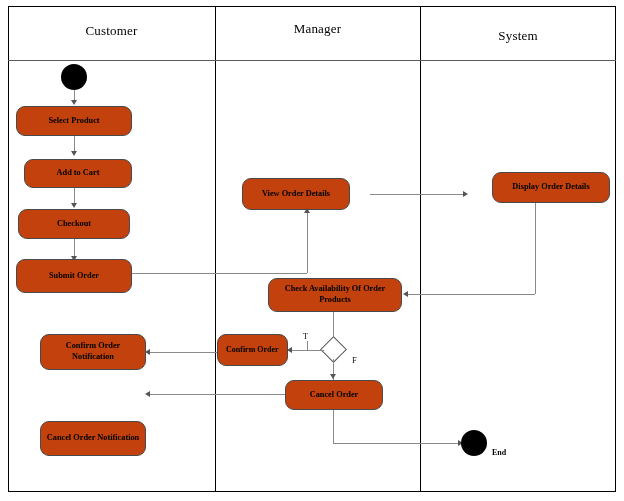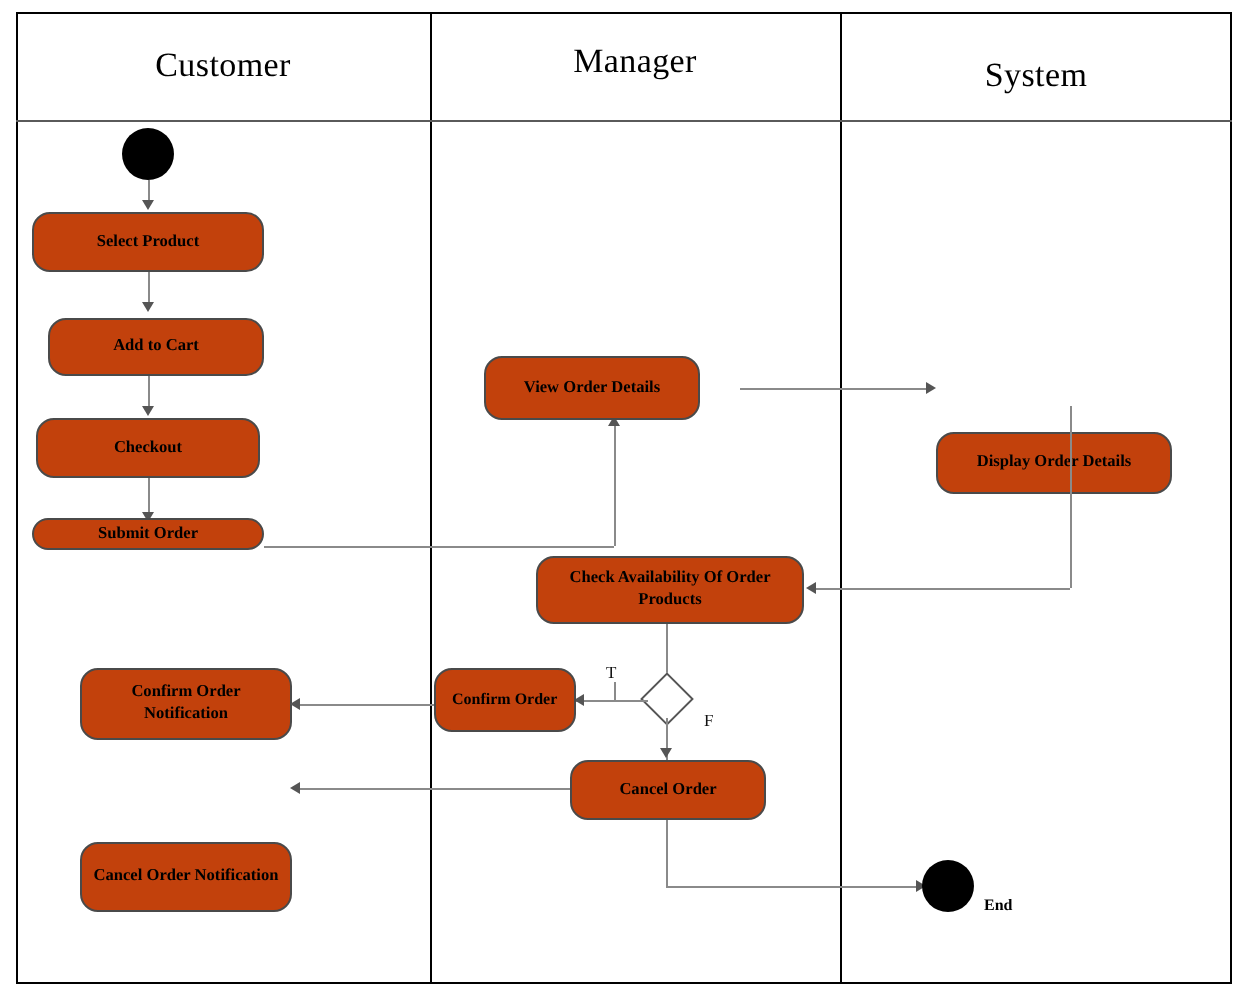--- a/index.html
+++ b/index.html
@@ -40,21 +40,21 @@
     position: absolute;
     left: 8px;
     top: 60px;
     width: 608px;
     height: 0;
     border-top: 1.2px solid #5a5a5a;
   }
   .lane-title {
     position: absolute;
     text-align: center;
-    font-size: 17px;
+    font-size: 13px;
     color: #000000;
     font-family: "Liberation Serif", serif;
     letter-spacing: 0.2px;
   }
   
   .activity {
     position: absolute;
     box-sizing: border-box;
     border: 1.1px solid #4a4a4a;
     border-radius: 9px;
@@ -163,21 +163,21 @@
   <div class="activity" style="left:24px; top:159px; width:108px; height:29px;">Add to Cart</div>
 
   <div class="line-v" style="left:74px; top:188px; height:17px;"></div>
   <div class="arrow arrow-down" style="left:71px; top:203px;"></div>
 
   <div class="activity" style="left:18px; top:209px; width:112px; height:30px;">Checkout</div>
 
   <div class="line-v" style="left:74px; top:239px; height:20px;"></div>
   <div class="arrow arrow-down" style="left:71px; top:256px;"></div>
 
-  <div class="activity" style="left:16px; top:259px; width:116px; height:16px;">Submit Order</div>
+  <div class="activity" style="left:16px; top:259px; width:116px; height:34px;">Submit Order</div>
 
   <div class="line-h" style="left:132px; top:273px; width:175px;"></div>
   <div class="line-v" style="left:307px; top:213px; height:60px;"></div>
   <div class="arrow arrow-up" style="left:304px; top:208px;"></div>
 
   <div class="activity" style="left:40px; top:334px; width:106px; height:36px;">Confirm Order Notification</div>
   <div class="activity" style="left:40px; top:377px; width:106px; height:35px;margin-top:44px;">Cancel Order Notification</div>
 
   <div class="activity" style="left:242px; top:178px; width:108px; height:32px;">View Order Details</div>
 
@@ -206,21 +206,21 @@
   <div class="line-h" style="left:147px; top:352px; width:70px;"></div>
   <div class="arrow arrow-left" style="left:145px; top:349px;"></div>
 
   <div class="line-h" style="left:147px; top:394px; width:138px;"></div>
   <div class="arrow arrow-left" style="left:145px; top:391px;"></div>
 
   <div class="line-v" style="left:333px; top:410px; height:33px;"></div>
   <div class="line-h" style="left:333px; top:443px; width:128px;"></div>
   <div class="arrow arrow-right" style="left:458px; top:440px;"></div>
 
-  <div class="activity" style="left:468px; top:172px; width:118px; height:31px;margin-top:44px;">Display Order Details</div>
+  <div class="activity" style="left:492px; top:172px; width:118px; height:31px;">Display Order Details</div>
 
   <div class="line-v" style="left:535px; top:203px; height:91px;"></div>
   <div class="line-h" style="left:405px; top:294px; width:130px;"></div>
   <div class="arrow arrow-left" style="left:403px; top:291px;"></div>
 
   <div class="node-circle" style="left:461px; top:430px; width:26px; height:26px;"></div>
   <div class="node-label" style="left:492px; top:448px;">End</div>
 
 </div>
 

